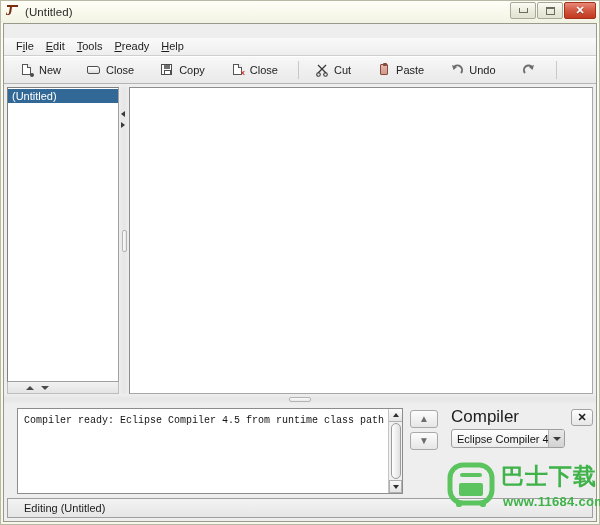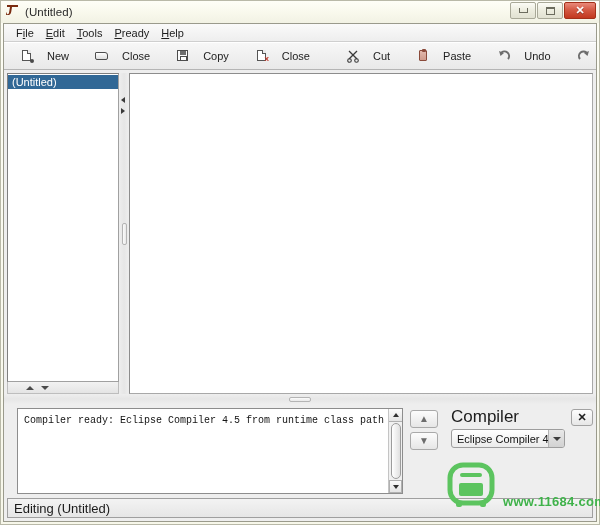--- a/index.html
+++ b/index.html
@@ -117,24 +117,25 @@
     display: flex;
     flex-direction: column;
     min-height: 0;
     box-sizing: border-box;
   }
 
   
   #menubar {
     flex: 0 0 17px;
     display: flex;
-    align-items: center;
+    align-items: flex-start;
     padding-left: 6px;
     background: linear-gradient(180deg,#fafafa 0%,#eeeeee 100%);
     border-bottom: 1px solid #cfcfcf;
+    margin-top: 14px;
   }
   .menu-item {
     font-size: 11px;
     color: #1d1d1d;
     padding: 0 6px;
     line-height: 16px;
     cursor: default;
     white-space: nowrap;
   }
   .menu-item .mn { text-decoration: underline; }
@@ -150,21 +151,20 @@
     padding-left: 8px;
   }
   .tb-btn {
     display: flex;
     align-items: center;
     height: 22px;
     padding: 0 8px;
     margin-right: 10px;
     cursor: default;
     white-space: nowrap;
-    gap: 8px;
   }
   .tb-btn .lbl {
     font-size: 11px;
     color: #222222;
     margin-left: 5px;
   }
   .tb-sep {
     width: 1px;
     height: 18px;
     background: #c8c8c8;
@@ -587,24 +587,24 @@
     border-right: 4px solid transparent;
     border-top: 4px solid #3c3c3c;
   }
 
   
   #statusbar {
     flex: 0 0 20px;
     margin: 2px 3px 3px 3px;
     display: flex;
     align-items: center;
-    padding-left: 6px;
+    padding-left: 16px;
     background: linear-gradient(180deg,#f3f3f3 0%,#e6e6e6 100%);
     border: 1px solid #9f9f9f;
-    font-size: 13px;
+    font-size: 11px;
     color: #1b1b1b;
     box-sizing: border-box;
   }
 
   
   #watermark {
     position: absolute;
     right: 4px;
     bottom: 2px;
     width: 150px;
@@ -831,16 +831,17 @@
   </div>
 
   <div id="watermark">
     <svg id="wm-bus" viewBox="0 0 48 46">
       <rect x="3" y="3" width="42" height="38" rx="13" ry="13" fill="none" stroke="#5cc45f" stroke-width="5"></rect>
       <rect x="13" y="11" width="22" height="4" rx="2" fill="#5cc45f"></rect>
       <rect x="12" y="21" width="24" height="13" rx="2" fill="#5cc45f"></rect>
       <rect x="9" y="40" width="6" height="5" rx="2" fill="#5cc45f"></rect>
       <rect x="33" y="40" width="6" height="5" rx="2" fill="#5cc45f"></rect>
     </svg>
+    <div id="wm-cn">巴士下载</div>
     <div id="wm-url">www.11684.com</div>
   </div>
 
 </div>
 
 </body></html>

